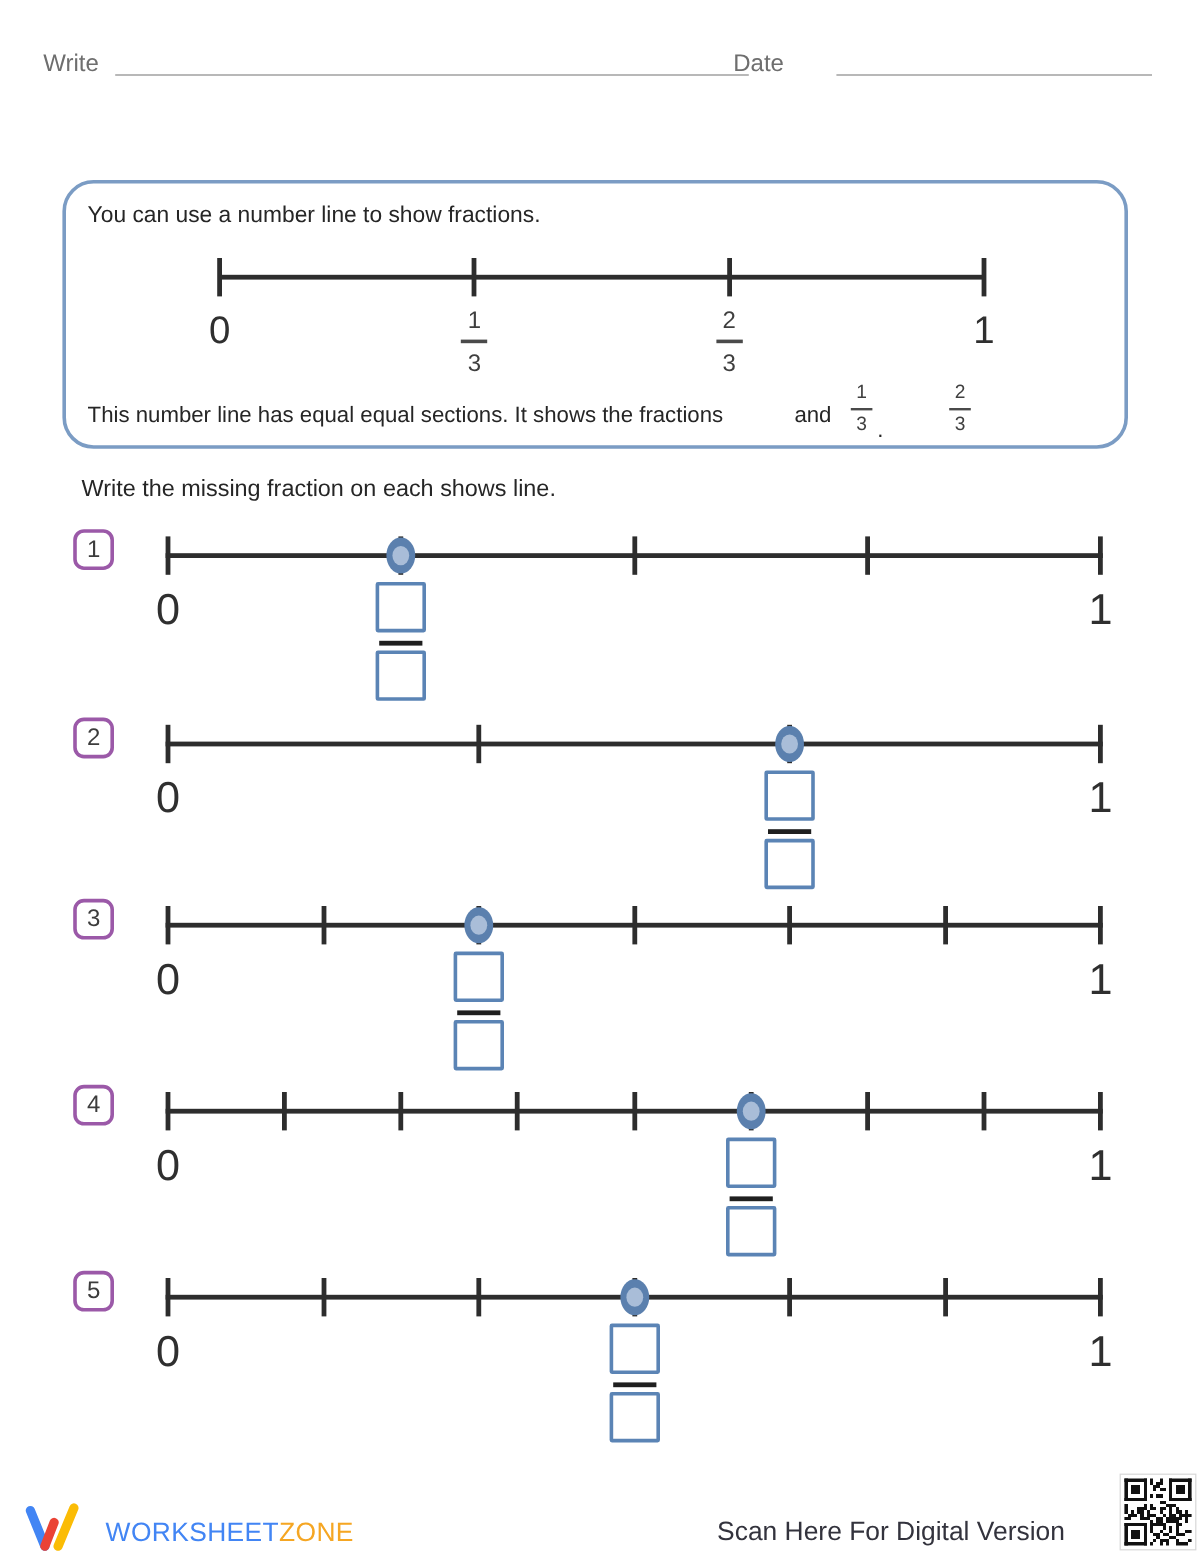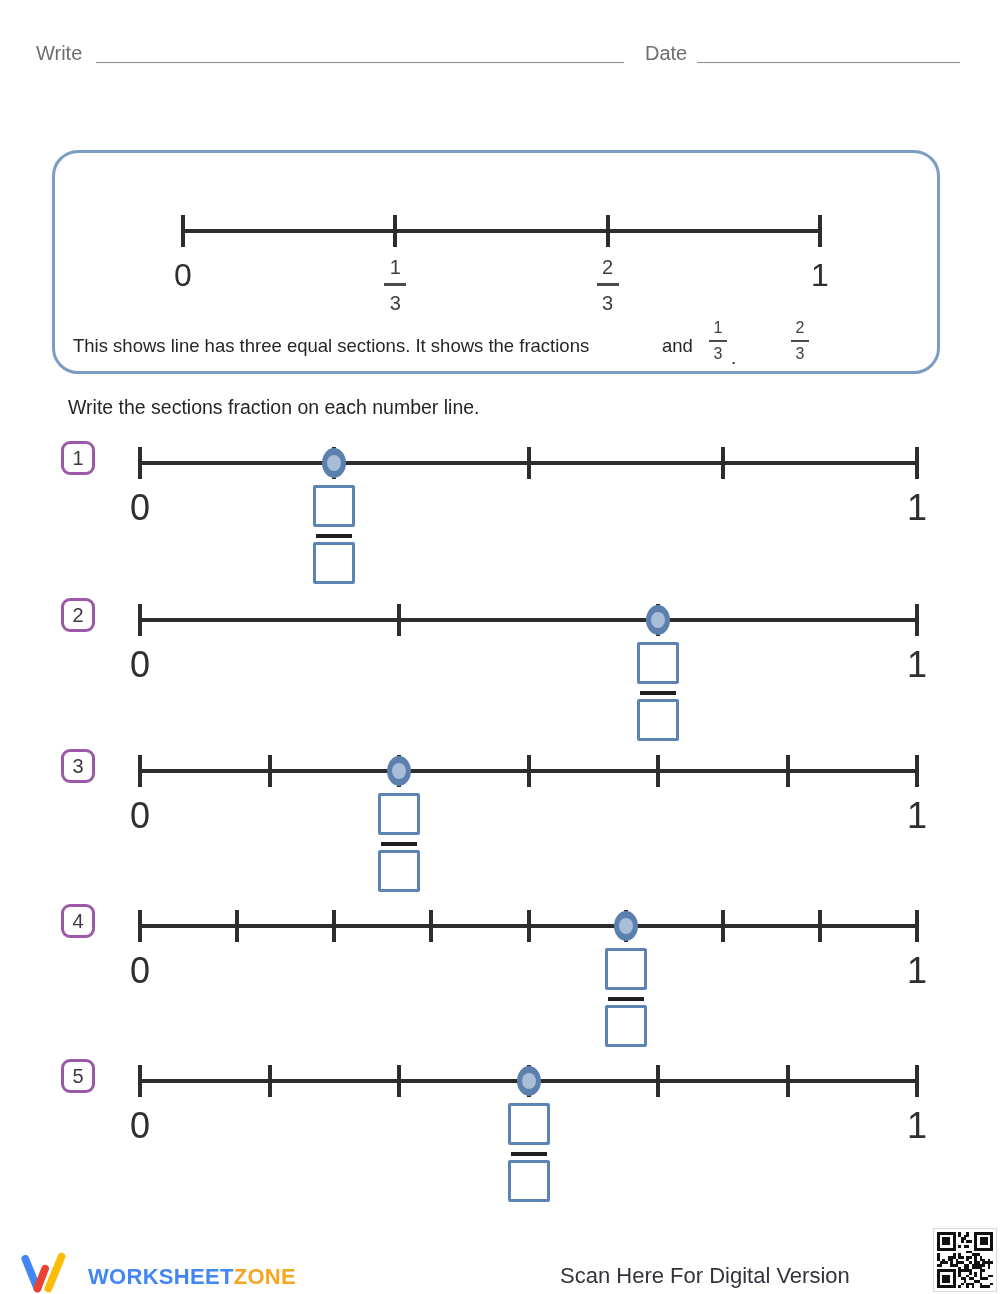--- a/index.html
+++ b/index.html
@@ -54,40 +54,41 @@
   .pl-dot .inner { position:absolute; left:5px; top:7px; width:14px; height:16px;
                    border-radius:50%; background:#a9bdd8; }
   .pl-label { position:absolute; top:52px; width:60px; text-align:center;
               font-size:36px; color:#2f2f2f; }
   .ans-box { position:absolute; width:42px; height:42px; border:3px solid #5b84b5;
              border-radius:2px; background:#fff; }
   .ans-bar { position:absolute; width:36px; height:4px; background:#1f1f1f; }
 
   
   .brand { position:absolute; left:16px; top:1250px; width:320px; height:44px; }
-  .brand-text { position:absolute; left:72px; top:14px; font-size:22px; font-weight:bold; letter-spacing:0.3px; }
+  .brand-text { position:absolute; left:72px; top:14px; font-size:22px; font-weight:normal; letter-spacing:0.3px; }
   .brand-text .b1 { color:#4285f4; }
   .brand-text .b2 { color:#f5a623; }
-  .scan-text { position:absolute; left:560px; top:1263px; width:365px; text-align:left;
+  .scan-text { position:absolute; left:560px; top:1263px; width:365px; text-align:center;
                font-size:22px; color:#33333d; }
   .qr-wrap { position:absolute; left:933px; top:1228px; width:64px; height:64px;
              background:#fff; border:1px solid #d8d8d8; padding:3px; }
 </style>
 </head>
 <body>
 
 <div class="page">
 
   <span class="hdr-label" style="left:36px; top:42px;">Write</span>
   <div class="hdr-line" style="left:96px; top:62px; width:528px;"></div>
-  <span class="hdr-label" style="left:645px; top:42px;text-align:right;">Date</span>
+  <span class="hdr-label" style="left:611px; top:42px;text-align:right;">Date</span>
   <div class="hdr-line" style="left:697px; top:62px; width:263px;"></div>
 
 
   <div class="info-box">
+    <div class="intro">You can use a number line to show fractions.</div>
 
     <div class="ex-area">
       <div class="nl-bar"></div>
       <div class="ex-tick" style="left:0%;"></div>
       <div class="ex-tick" style="left:33.333%;"></div>
       <div class="ex-tick" style="left:66.667%;"></div>
       <div class="ex-tick" style="left:100%;"></div>
 
       <div class="ex-label" style="left:0%;">0</div>
       <div class="ex-frac" style="left:33.333%;">
@@ -96,36 +97,36 @@
         <div class="den">3</div>
       </div>
       <div class="ex-frac" style="left:66.667%;">
         <div class="num">2</div>
         <div class="fbar"></div>
         <div class="den">3</div>
       </div>
       <div class="ex-label" style="left:100%;">1</div>
     </div>
 
-    <div class="caption-text">This shows line has three equal sections. It shows the fractions</div>
+    <div class="caption-text">This number line has equal equal sections. It shows the fractions</div>
     <div class="caption-and">and</div>
     <div class="cap-frac" style="left:663px;">
       <div class="num">1</div>
       <div class="fbar"></div>
       <div class="den">3</div>
     </div>
     <div class="cap-period">.</div>
     <div class="cap-frac" style="left:745px;">
       <div class="num">2</div>
       <div class="fbar"></div>
       <div class="den">3</div>
     </div>
   </div>
 
-  <div class="instruction">Write the sections fraction on each number line.</div>
+  <div class="instruction">Write the missing fraction on each shows line.</div>
 
   <div id="problems">
       <div class="problem-row" style="top: 435px;">
         <div class="badge">1</div>
         <div class="pl-bar"></div>
         <div class="pl-tick" style="left: 138px;"></div>
         <div class="pl-tick" style="left: 332.25px;"></div>
         <div class="pl-tick" style="left: 526.5px;"></div>
         <div class="pl-tick" style="left: 720.75px;"></div>
         <div class="pl-tick" style="left: 915px;"></div>

